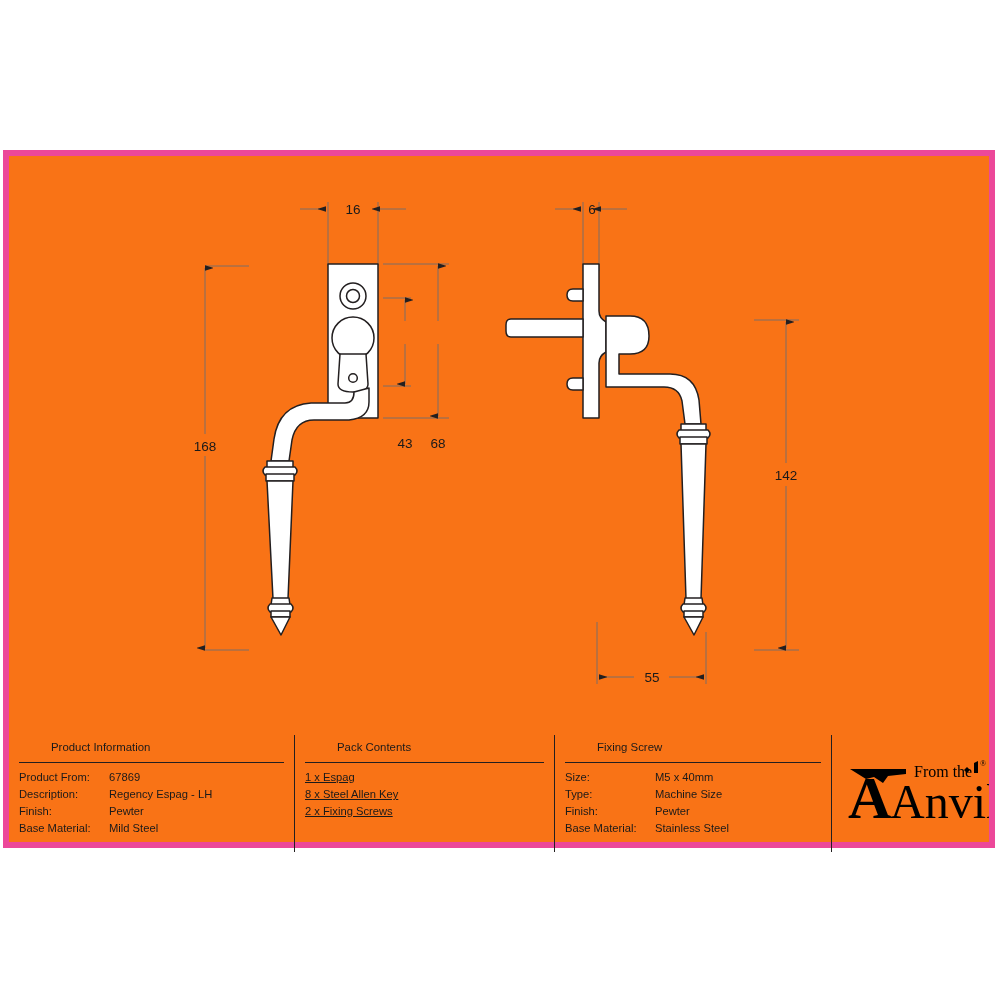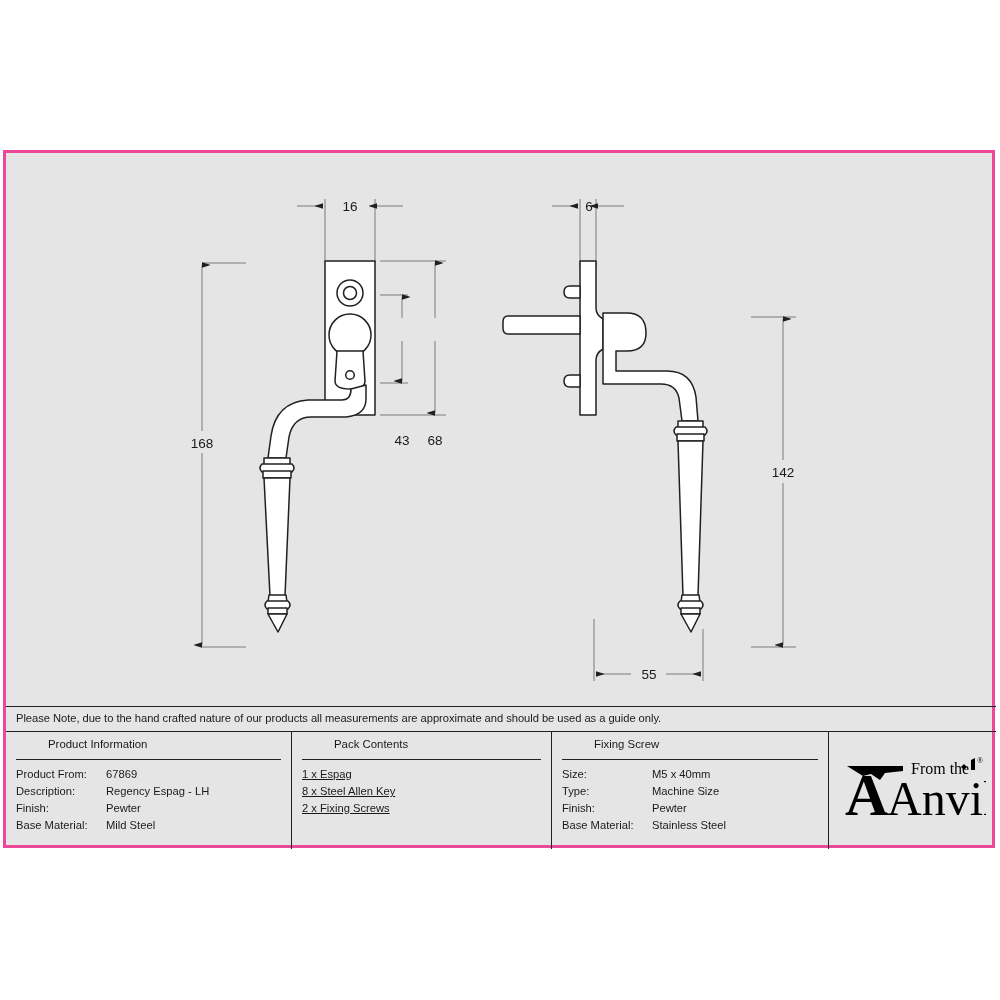--- a/index.html
+++ b/index.html
@@ -23,23 +23,23 @@
     height: 1000px;
   }
 
   
   #frame {
     position: absolute;
     left: 3px;
     top: 150px;
     width: 992px;
     height: 698px;
-    border: 3px solid #ec4899;
+    border: 6px solid #ec4899;
     box-sizing: border-box;
-    background: #e5e5e5;
+    background: #f97316;
   }
 
   
   #drawing-area {
     position: absolute;
     left: 0; top: 0;
     width: 990px;
     height: 553px;
   }
   #drawing-svg {
@@ -319,23 +319,20 @@
           <text x="396" y="292" text-anchor="middle">43</text>
           <text x="429" y="292" text-anchor="middle">68</text>
           <text x="196" y="295" text-anchor="middle">168</text>
           <text x="583" y="58" text-anchor="middle">6</text>
           <text x="777" y="324" text-anchor="middle">142</text>
           <text x="643" y="526" text-anchor="middle">55</text>
         </g>
       </svg>
     </div>
 
-    <div id="note-strip">
-      <div id="note-text">Please Note, due to the hand crafted nature of our products all measurements are approximate and should be used as a guide only.</div>
-    </div>
 
     <div id="info-table">
 
       <div class="col-div" id="col-div-1"></div>
       <div class="col-div" id="col-div-2"></div>
       <div class="col-div" id="col-div-3"></div>
 
       <div class="info-col" id="col-product">
         <div class="col-header">Product Information</div>
         <div class="col-rule" id="rule-product"></div>

